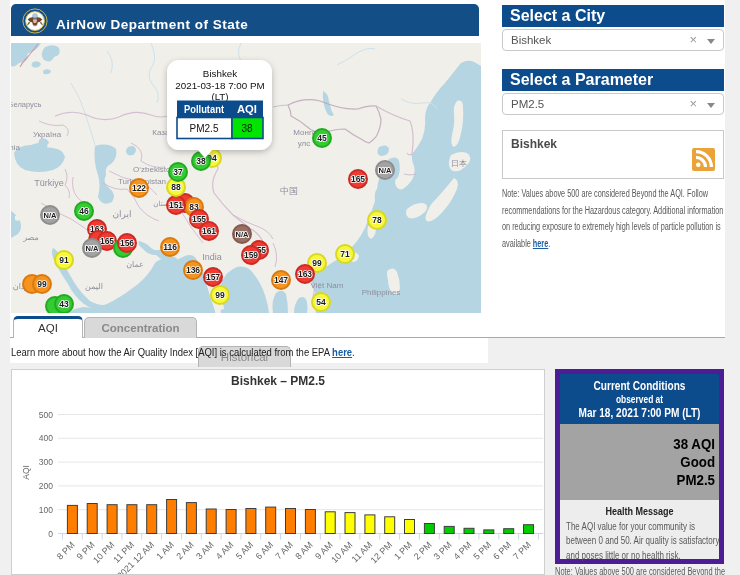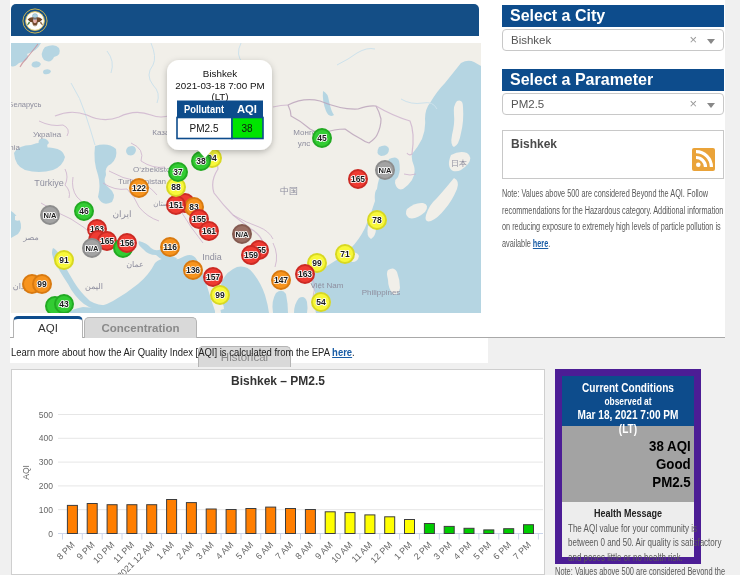--- a/index.html
+++ b/index.html
@@ -46,22 +46,22 @@
 #tab3 { left:198px; width:93px; background:#d9d9d9; color:#8a8a8a; top:317px; height:21px;margin-top:29px; }
 .lm { left:11px; top:346px; font-size:11px; color:#222; width:420px;
   transform:scaleX(0.86); transform-origin:0 0; }
 
 #chartp { left:11px; top:369px; width:534px; height:206px; background:#fff;
   border:1px solid #cfcfcf; }
 .ctitle { font-size:12px; font-weight:bold; fill:#333; text-anchor:middle; }
 .ylab { font-size:8.5px; fill:#666; text-anchor:end; }
 .xlab { font-size:9px; fill:#666; text-anchor:end; }
 
-#cc { left:555px; top:369px; width:146px; height:195px; background:#ededed;
-  border:7px solid #4c1d95; }
+#cc { left:555px; top:369px; width:169px; height:195px; background:#ededed;
+  border:5px solid #4c1d95; }
 #cc .cx { transform:scaleX(0.84); }
 #cc .h { background:#0d4c8c; color:#fff; text-align:center; padding:5px 0 4px; height:50px; }
 #cc .h .l1 { font-size:12px; font-weight:bold; height:14px; line-height:14px; }
 #cc .h .l2 { font-size:10px; font-weight:bold; height:13px; line-height:13px; }
 #cc .h .l3 { font-size:12px; font-weight:bold; height:14px; line-height:14px; }
 #cc .g { background:#a3a3a3; color:#000; text-align:right; padding:10.5px 0 11px; height:76px; }
 #cc .g div { font-size:14px; font-weight:bold; line-height:18.4px; transform:scaleX(0.95); }
 #cc .hm { text-align:center; font-size:11px; font-weight:bold; color:#222;
   padding-top:4.5px; height:13px; line-height:13px; transform:scaleX(0.82); }
 #cc .ht { font-size:10px; color:#595959; margin:7px 0 0 6px; line-height:14.4px;
@@ -79,20 +79,21 @@
 <circle cx="13" cy="13" r="9.4" fill="#fcfcfa" stroke="#dfc14f" stroke-width="0.9"></circle>
 <circle cx="13" cy="8.2" r="2.6" fill="#a9d0e2" stroke="#7d9cb2" stroke-width="0.4"></circle>
 <path d="M5.6,11.4 Q9,8.4 12.3,9.8 L13.7,9.8 Q17,8.4 20.4,11.4 Q18.2,14 15.7,14.3 L15.3,16.6 Q13,17.8 10.7,16.6 L10.3,14.3 Q7.8,14 5.6,11.4 Z" fill="#6e4426"></path>
 <path d="M8.2,14.8 q-2,2.4 -3.4,2.8 q1.4,-2.8 2.2,-4 Z" fill="#4d7a3c"></path>
 <path d="M17.8,14.8 q2,2.4 3.4,2.8 q-1.4,-2.8 -2.2,-4 Z" fill="#8a6b4a"></path>
 <path d="M11.3,10.4 h3.4 v2.6 q0,1.8 -1.7,2.3 q-1.7,-0.5 -1.7,-2.3 Z" fill="#fff"></path>
 <path d="M11.3,10.4 h3.4 v1.1 h-3.4 Z" fill="#2a4a68"></path>
 <path d="M11.9,11.5 v3 M12.7,11.5 v3.6 M13.5,11.5 v3.6 M14.3,11.5 v2.9" stroke="#d9766f" stroke-width="0.5"></path>
 <path d="M11.2,17.4 q1.8,0.9 3.6,0" stroke="#6e4426" stroke-width="0.6" fill="none"></path>
 </svg></span>
+      <span class="t">AirNow Department of State</span>
     </div>
 <svg id="map" width="470" height="270" viewBox="0 0 470 270">
 <defs>
         <filter id="ps" x="-20%" y="-20%" width="140%" height="140%">
 <feDropShadow dx="0" dy="2" stdDeviation="3" flood-color="#000" flood-opacity="0.25"></feDropShadow>
         </filter>
       </defs>
 <rect width="470" height="270" fill="#f1efe9"></rect>
 <path d="M0,0 L30,0 Q26,8 16,11 Q20,17 8,20 Q3,25 0,23 Z" fill="#b5d5e2"></path>
 <path d="M34,4 q10,-4 14,1 q3,7 -5,9 q-3,7 -10,3 q-5,-6 1,-13 Z" fill="#b5d5e2"></path>

